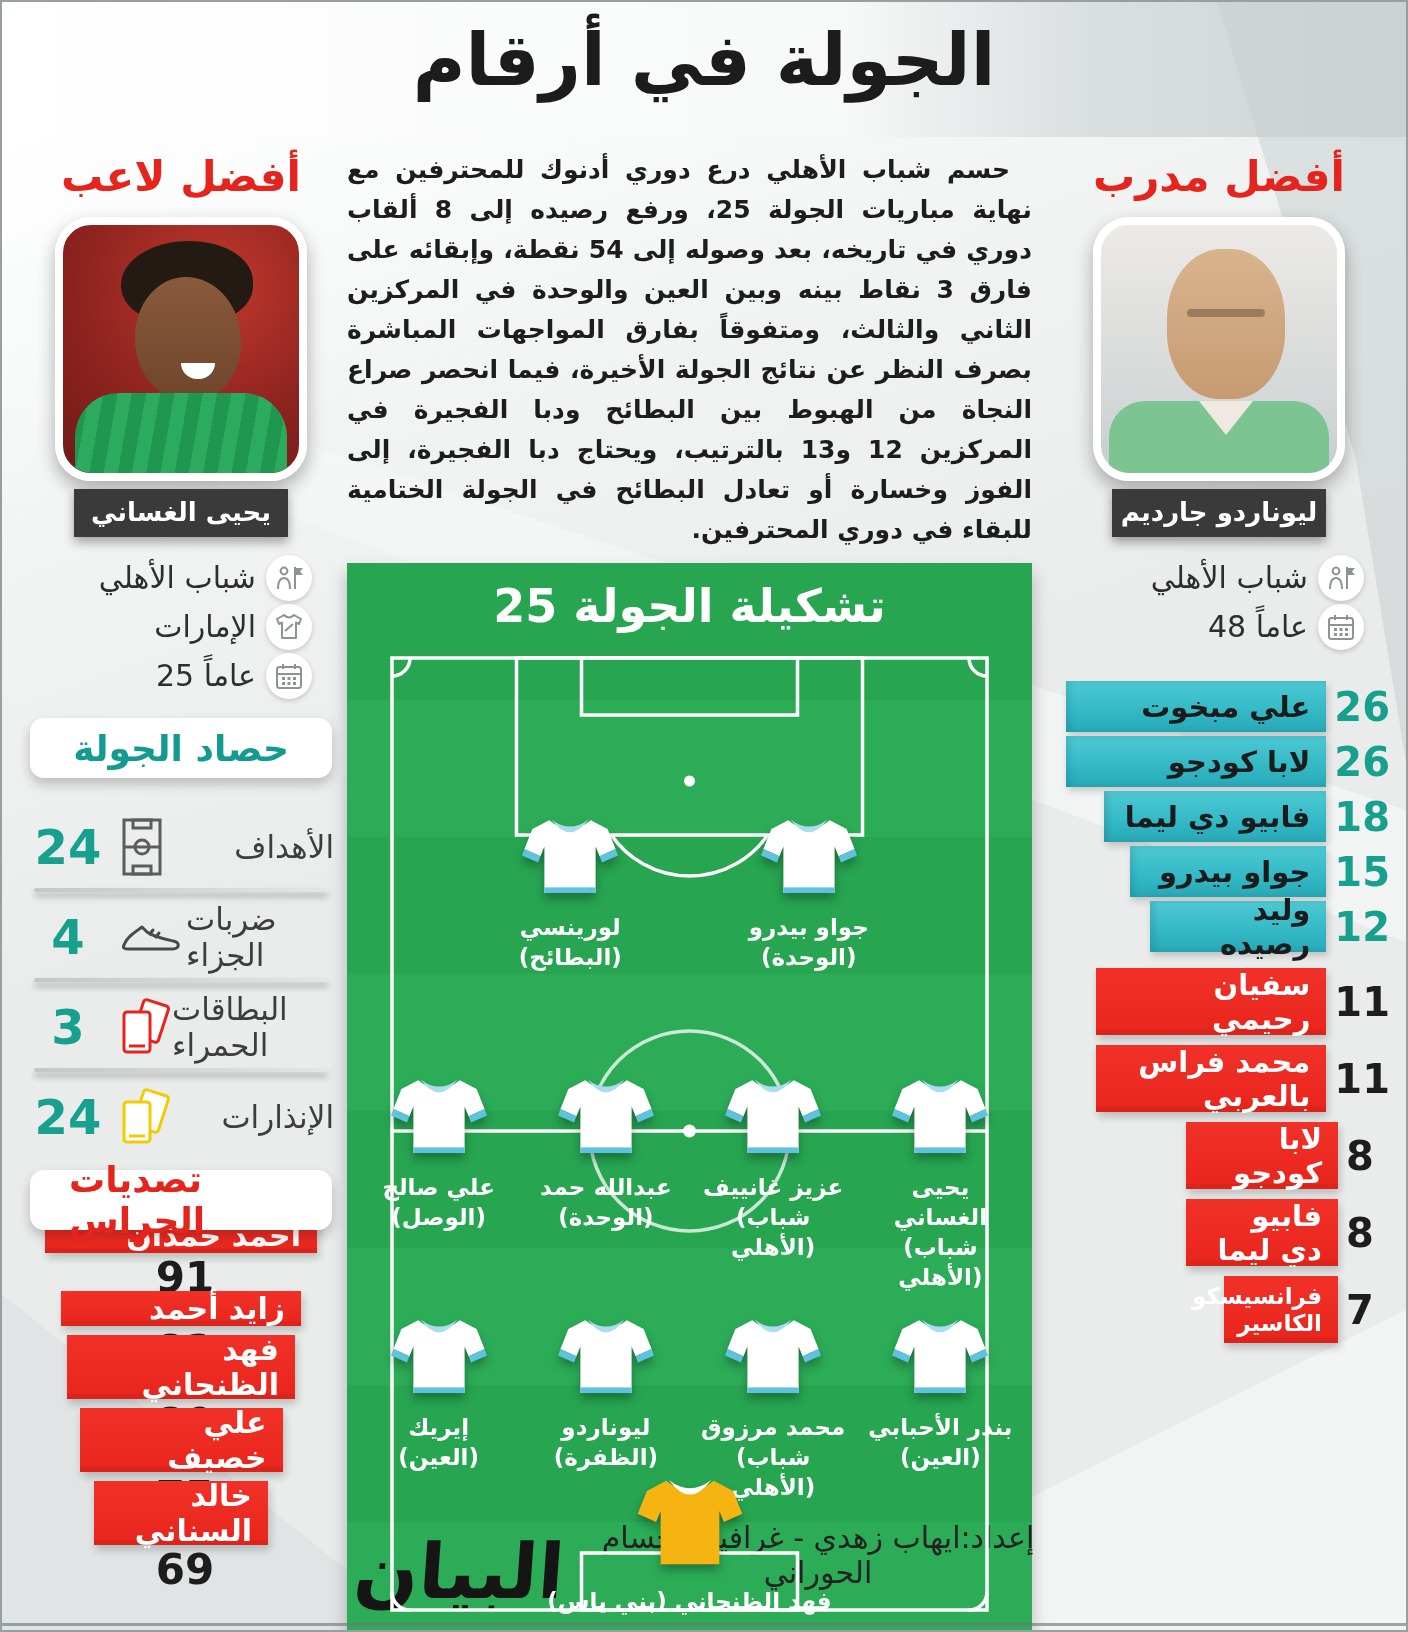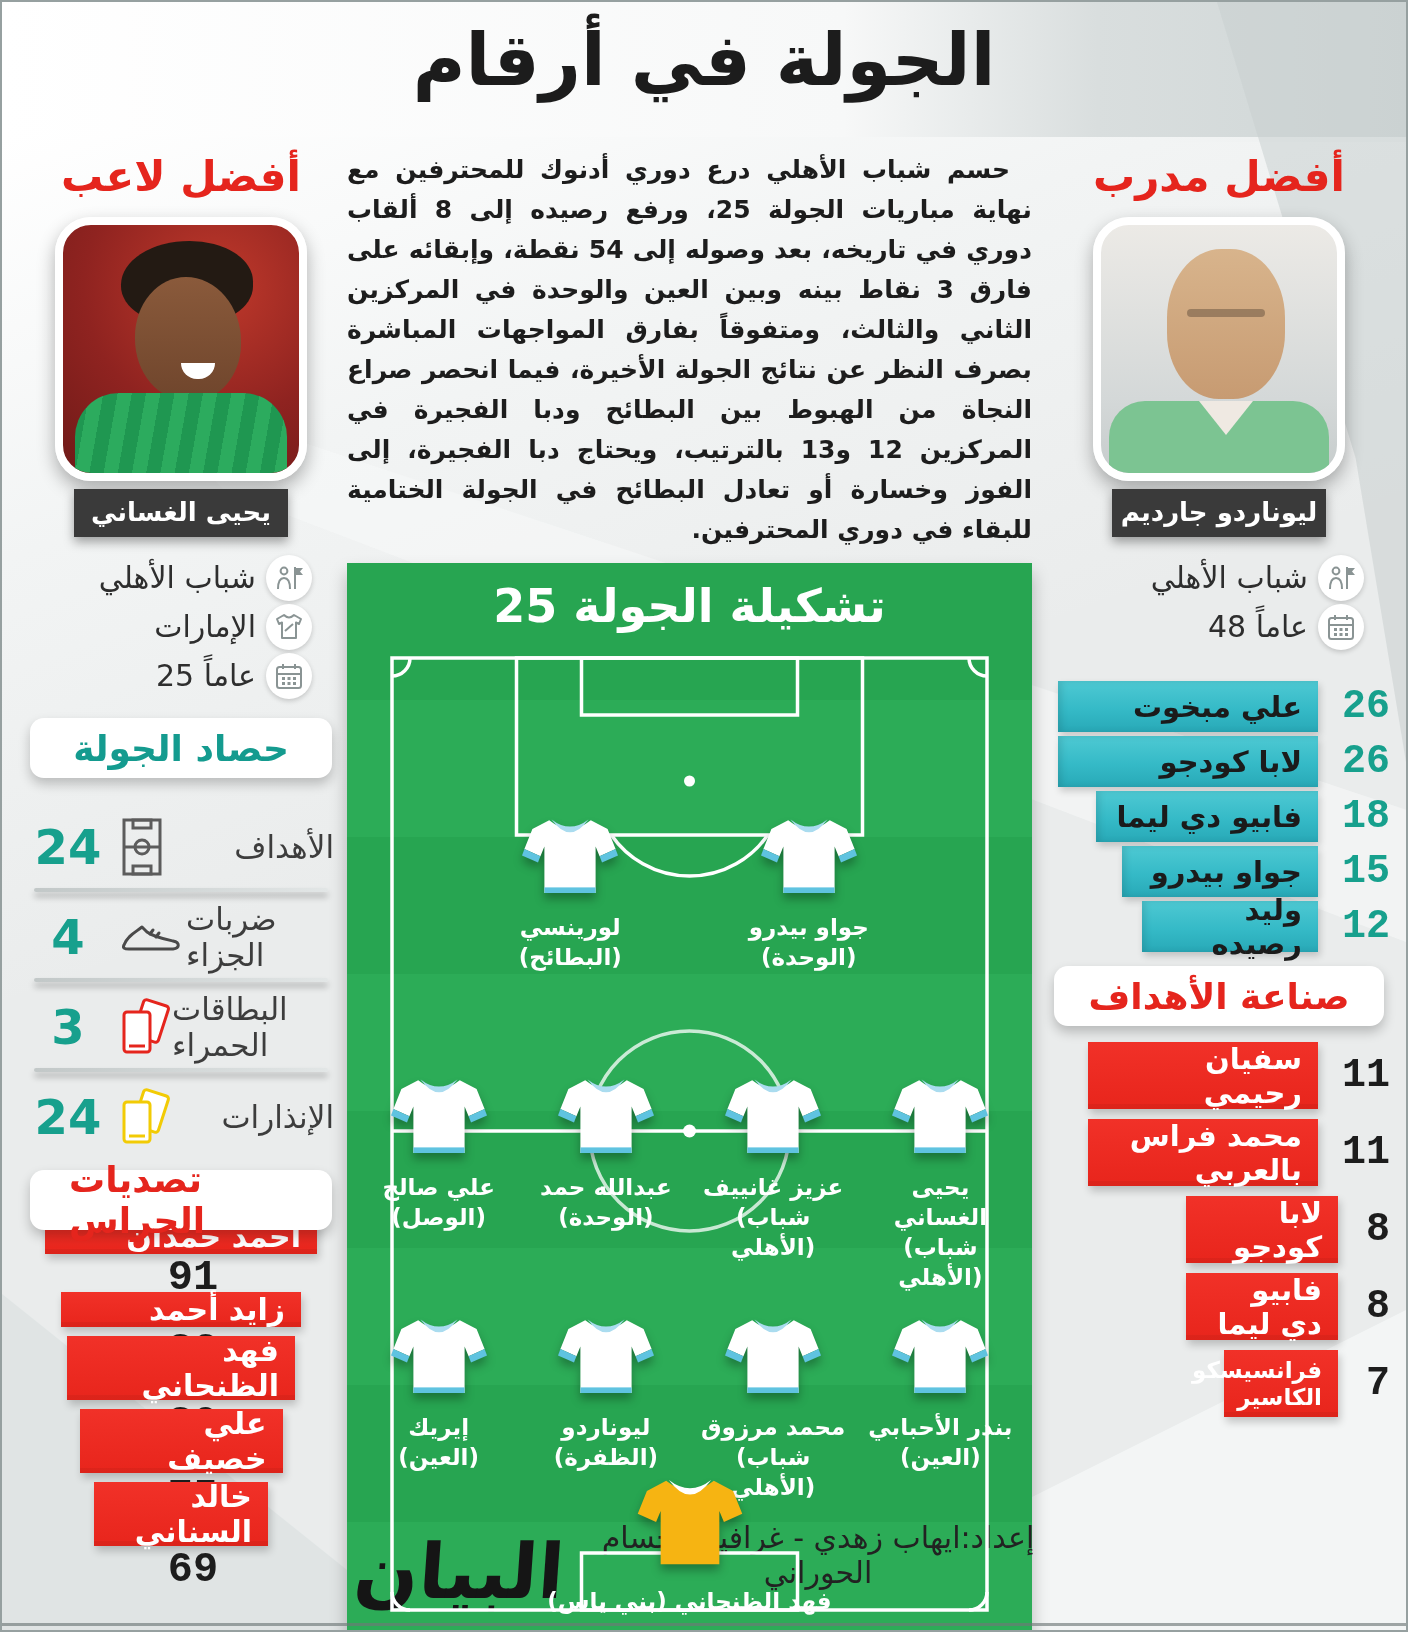--- a/index.html
+++ b/index.html
@@ -95,21 +95,21 @@
   .bars { margin-top:8px; }
   .bar-row { display:flex; align-items:center; justify-content:flex-end; }
   .bar { display:flex; align-items:center; justify-content:flex-end;
          padding:0 16px; color:#fff; font-weight:bold; }
   .bar span { direction:rtl; }
   .bar.redbar { background:linear-gradient(180deg,#f13128,#e8251c);
                 box-shadow:2px 5px 8px rgba(0,0,0,.20), inset 0 -5px 0 rgba(0,0,0,.05); }
   .bar.tealbar{ background:linear-gradient(180deg,#4ec9d3 0%,#35bac7 55%,#28a9b7 100%);
                 box-shadow:2px 4px 7px rgba(0,0,0,.18), inset 4px 0 6px rgba(0,0,0,.10);
                 color:#1b1b1b; }
-  .bar-num { font-weight:bold; color:#1d1d1d; text-align:right; padding-left:24px;font-family:Liberation Mono, monospace; }
+  .bar-num { font-weight:bold; color:#1d1d1d; text-align:left; padding-left:8px; }
   .bar-num.tealnum { color:#17a08d; }
 
   .saves .bar-row { height:64px; margin-bottom:9px;flex-direction:column; }
   .saves .bar { height:64px; font-size:30px; }
   .saves .bar-num { font-size:42px; min-width:54px; }
 
   .scorers .bar-row { height:51px; margin-bottom:4px; }
   .scorers .bar { height:51px; font-size:29px; }
   .scorers .bar-num { font-size:40px; min-width:52px; }
 
@@ -543,21 +543,20 @@
         <div class="bar-num tealnum">15</div>
       </div>
       <div class="bar-row">
         <div class="bar tealbar" style="width:176px">
             <span>وليد رصيده</span>
           </div>
         <div class="bar-num tealnum">12</div>
       </div>
     </div>
 
-    <div class="badge red" style="margin-top:14px;">صناعة الأهداف</div>
 
     <div class="bars assists" style="margin-top:16px;">
       <div class="bar-row">
         <div class="bar redbar" style="width:230px">
             <span>سفيان رحيمي</span>
           </div>
         <div class="bar-num">11</div>
       </div>
       <div class="bar-row">
         <div class="bar redbar" style="width:230px">

